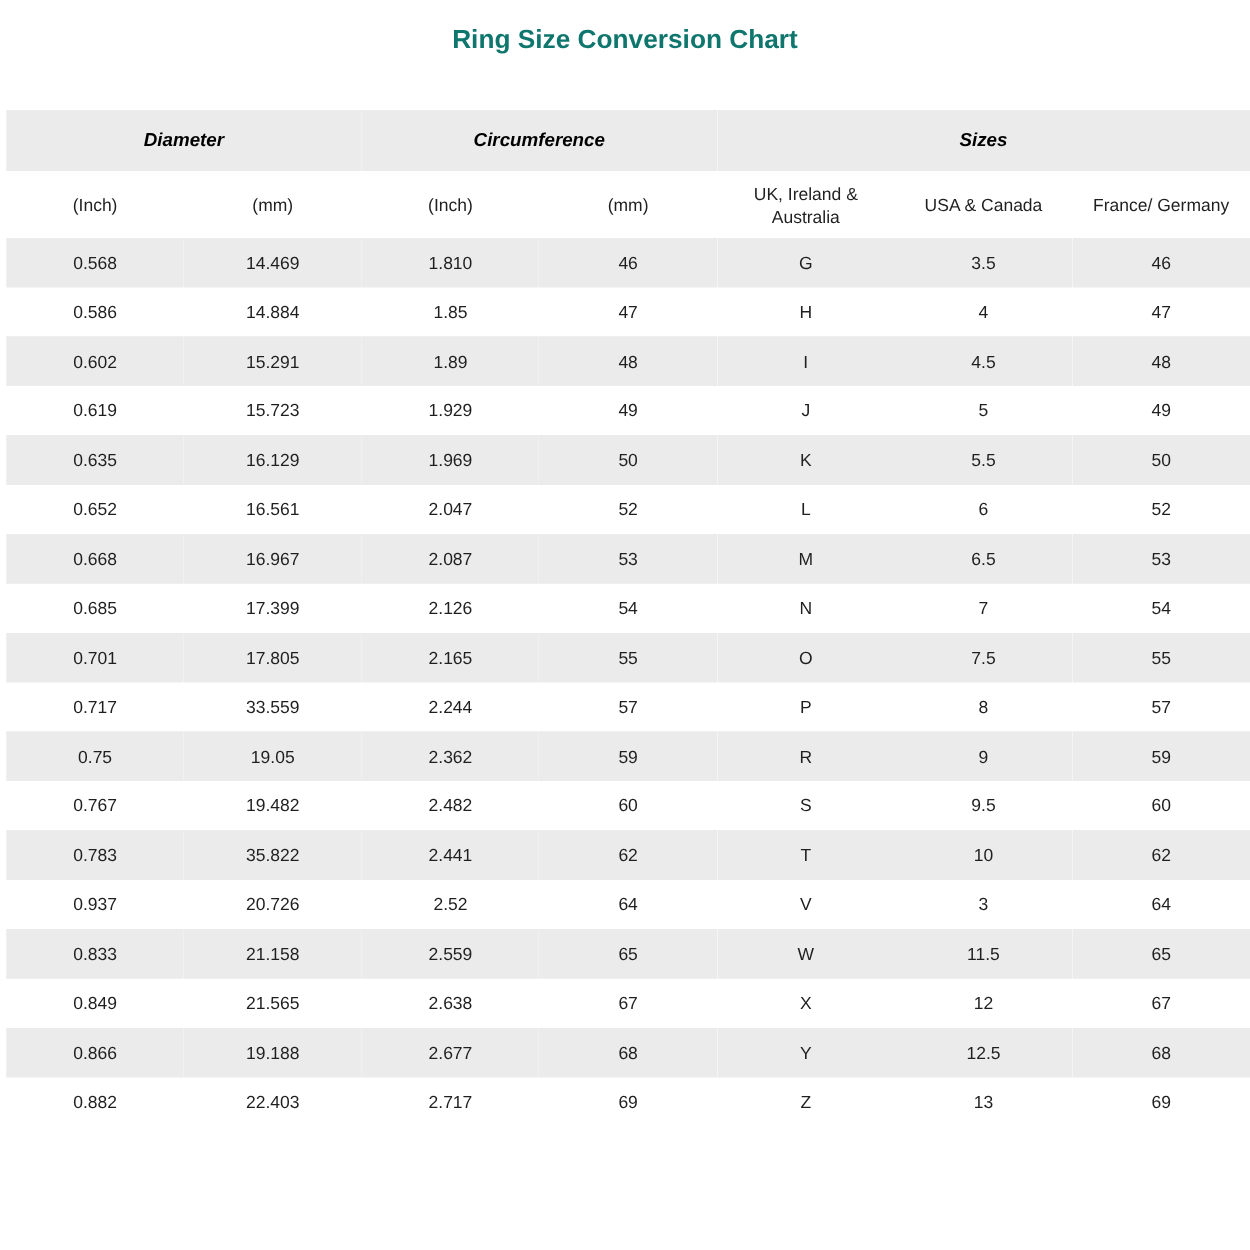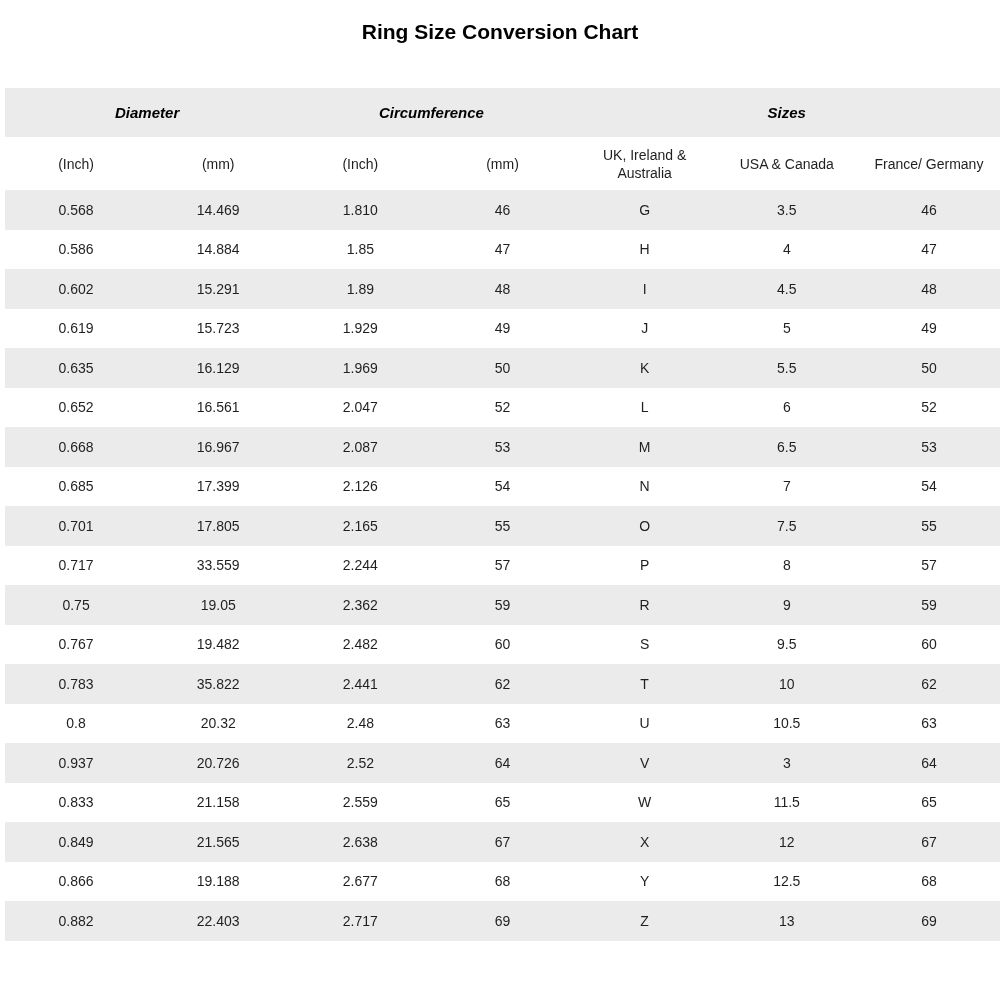--- a/index.html
+++ b/index.html
@@ -20,21 +20,21 @@
   }
   .page { width: 1000px; }
   h1.title {
     margin: 0;
     padding-top: 19px;
     height: 45px;
     text-align: center;
     font-size: 21px;
     line-height: 26px;
     font-weight: bold;
-    color: #000000;
+    color: #0f766e;
   }
   table.ring-table {
     border-collapse: collapse;
     table-layout: fixed;
     width: 995px;
     margin-left: 5px;
     margin-top: 43px;
   }
   table.ring-table th, table.ring-table td {
     text-align: center;
@@ -201,29 +201,20 @@
         <tr>
           <td>0.783</td>
           <td>35.822</td>
           <td>2.441</td>
           <td>62</td>
           <td>T</td>
           <td>10</td>
           <td>62</td>
         </tr>
         <tr>
-          <td>0.8</td>
-          <td>20.32</td>
-          <td>2.48</td>
-          <td>63</td>
-          <td>U</td>
-          <td>10.5</td>
-          <td>63</td>
-        </tr>
-        <tr>
           <td>0.937</td>
           <td>20.726</td>
           <td>2.52</td>
           <td>64</td>
           <td>V</td>
           <td>3</td>
           <td>64</td>
         </tr>
         <tr>
           <td>0.833</td>

